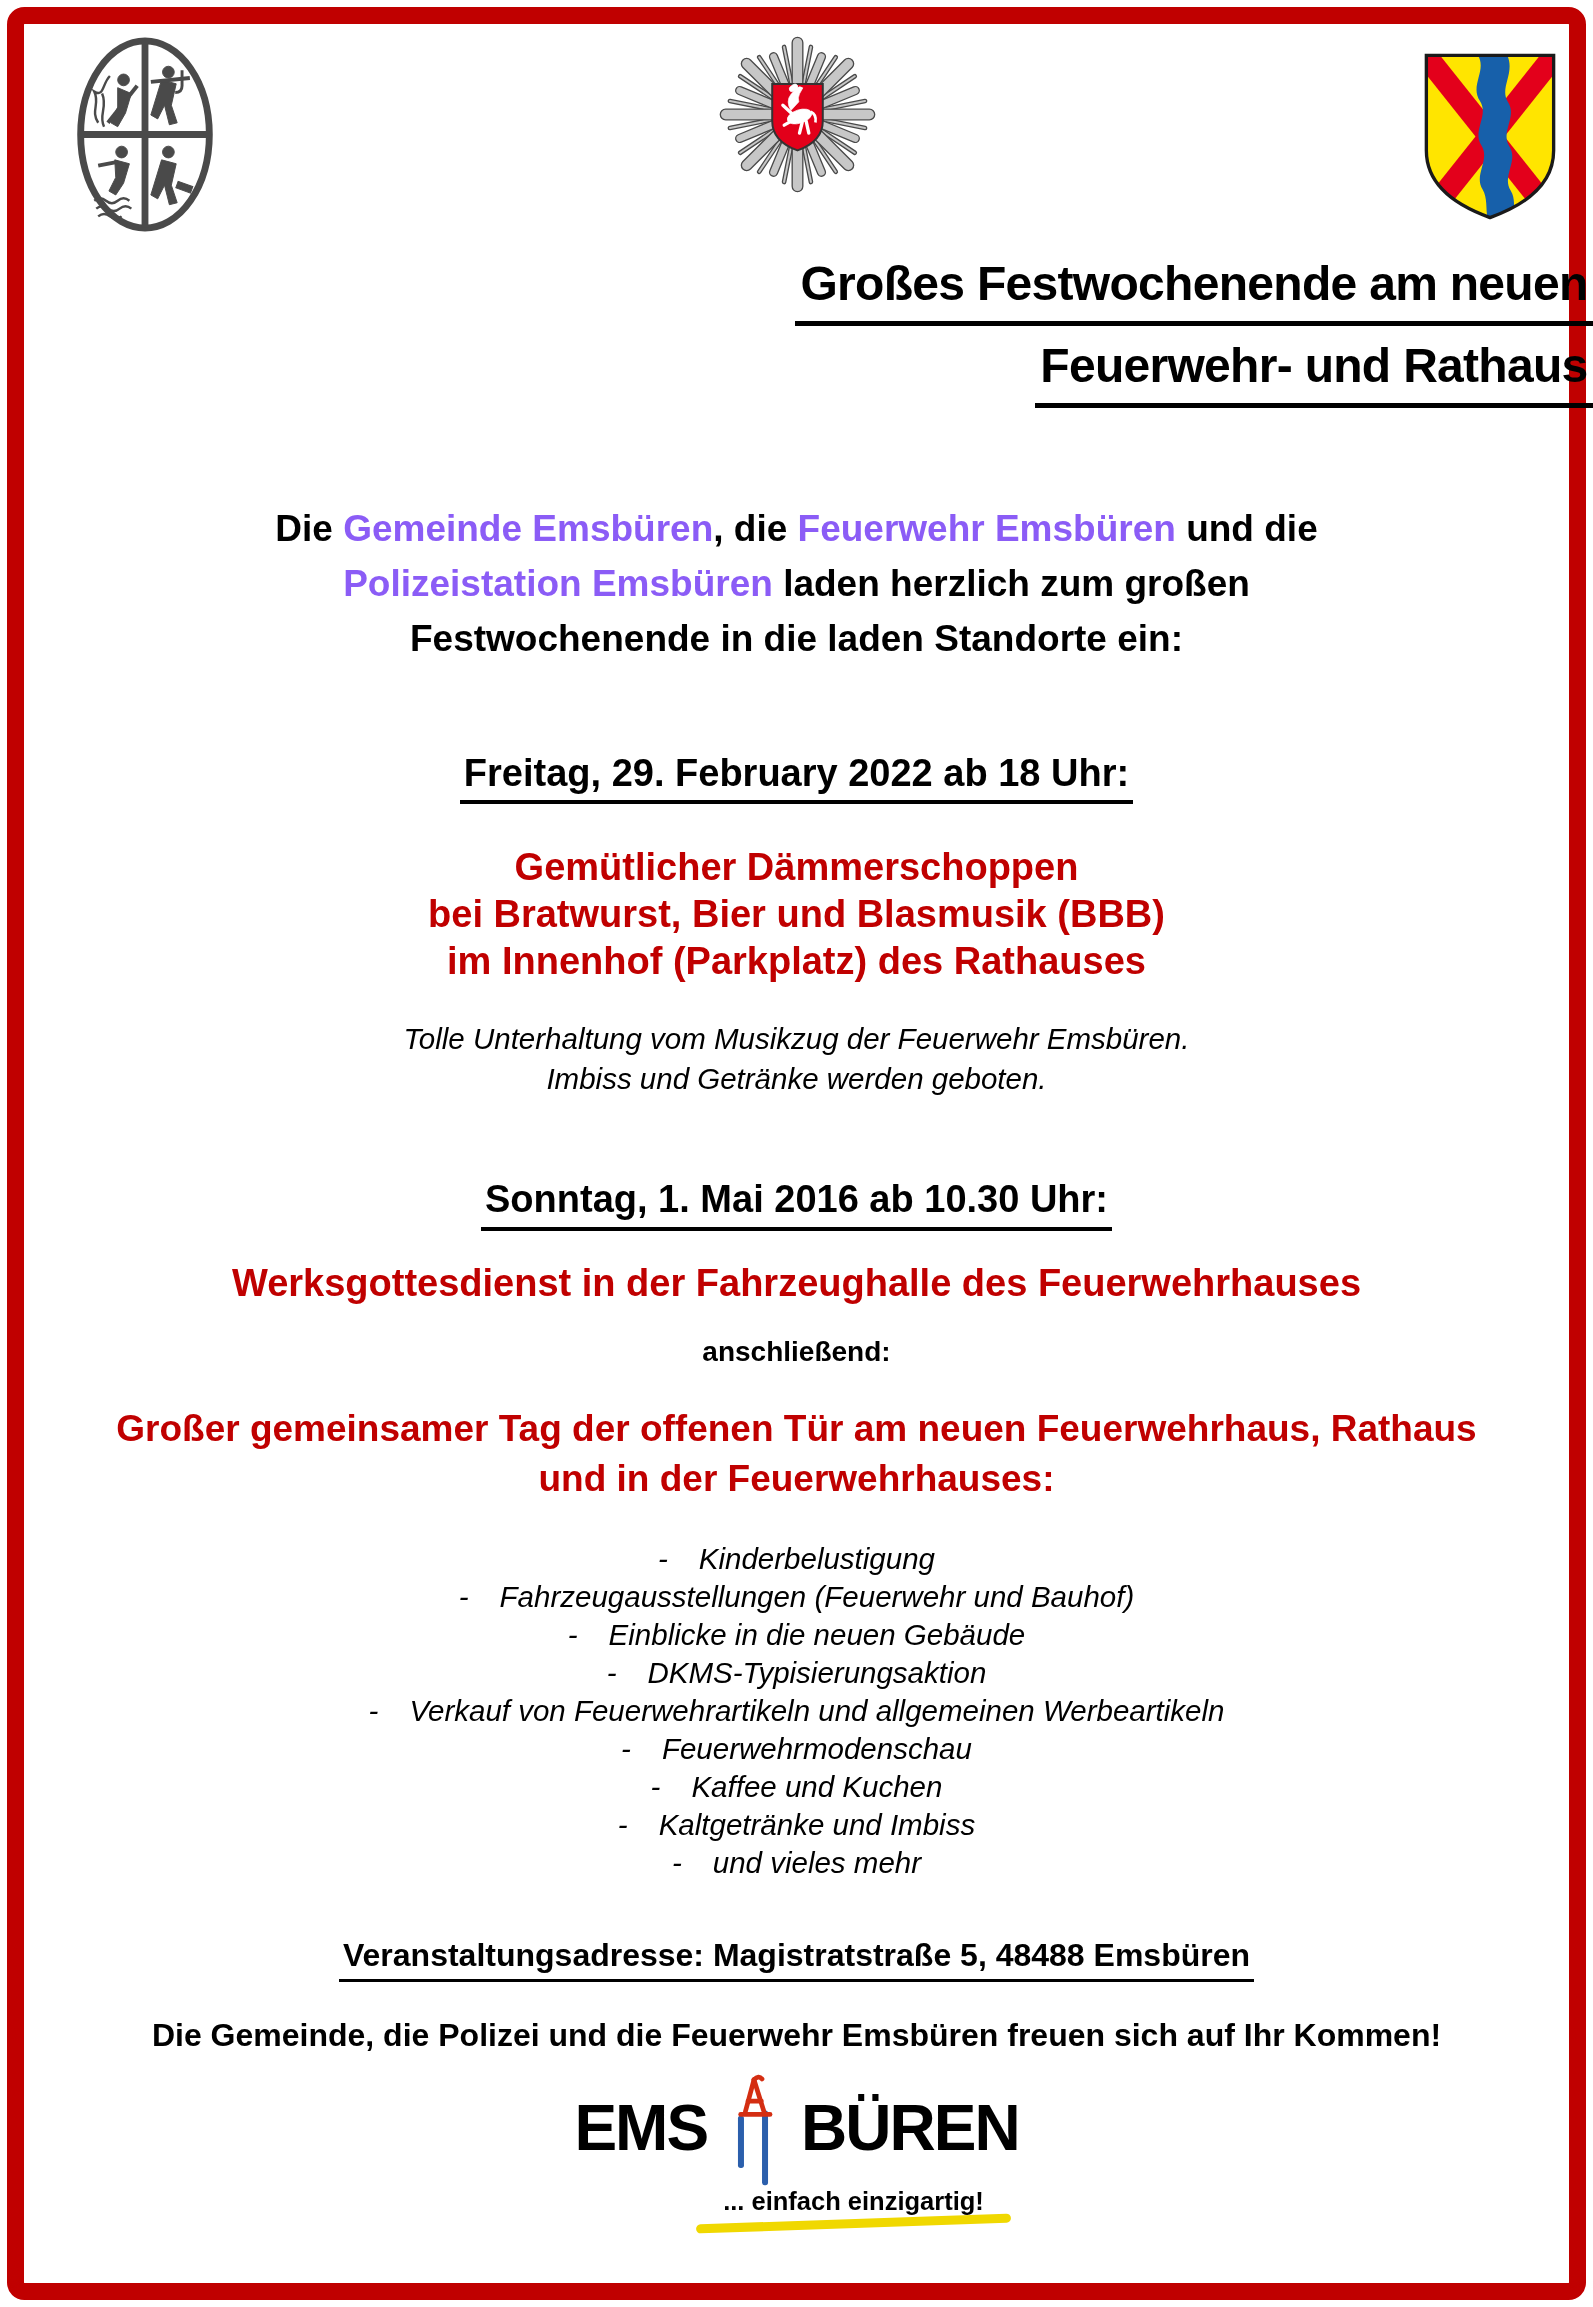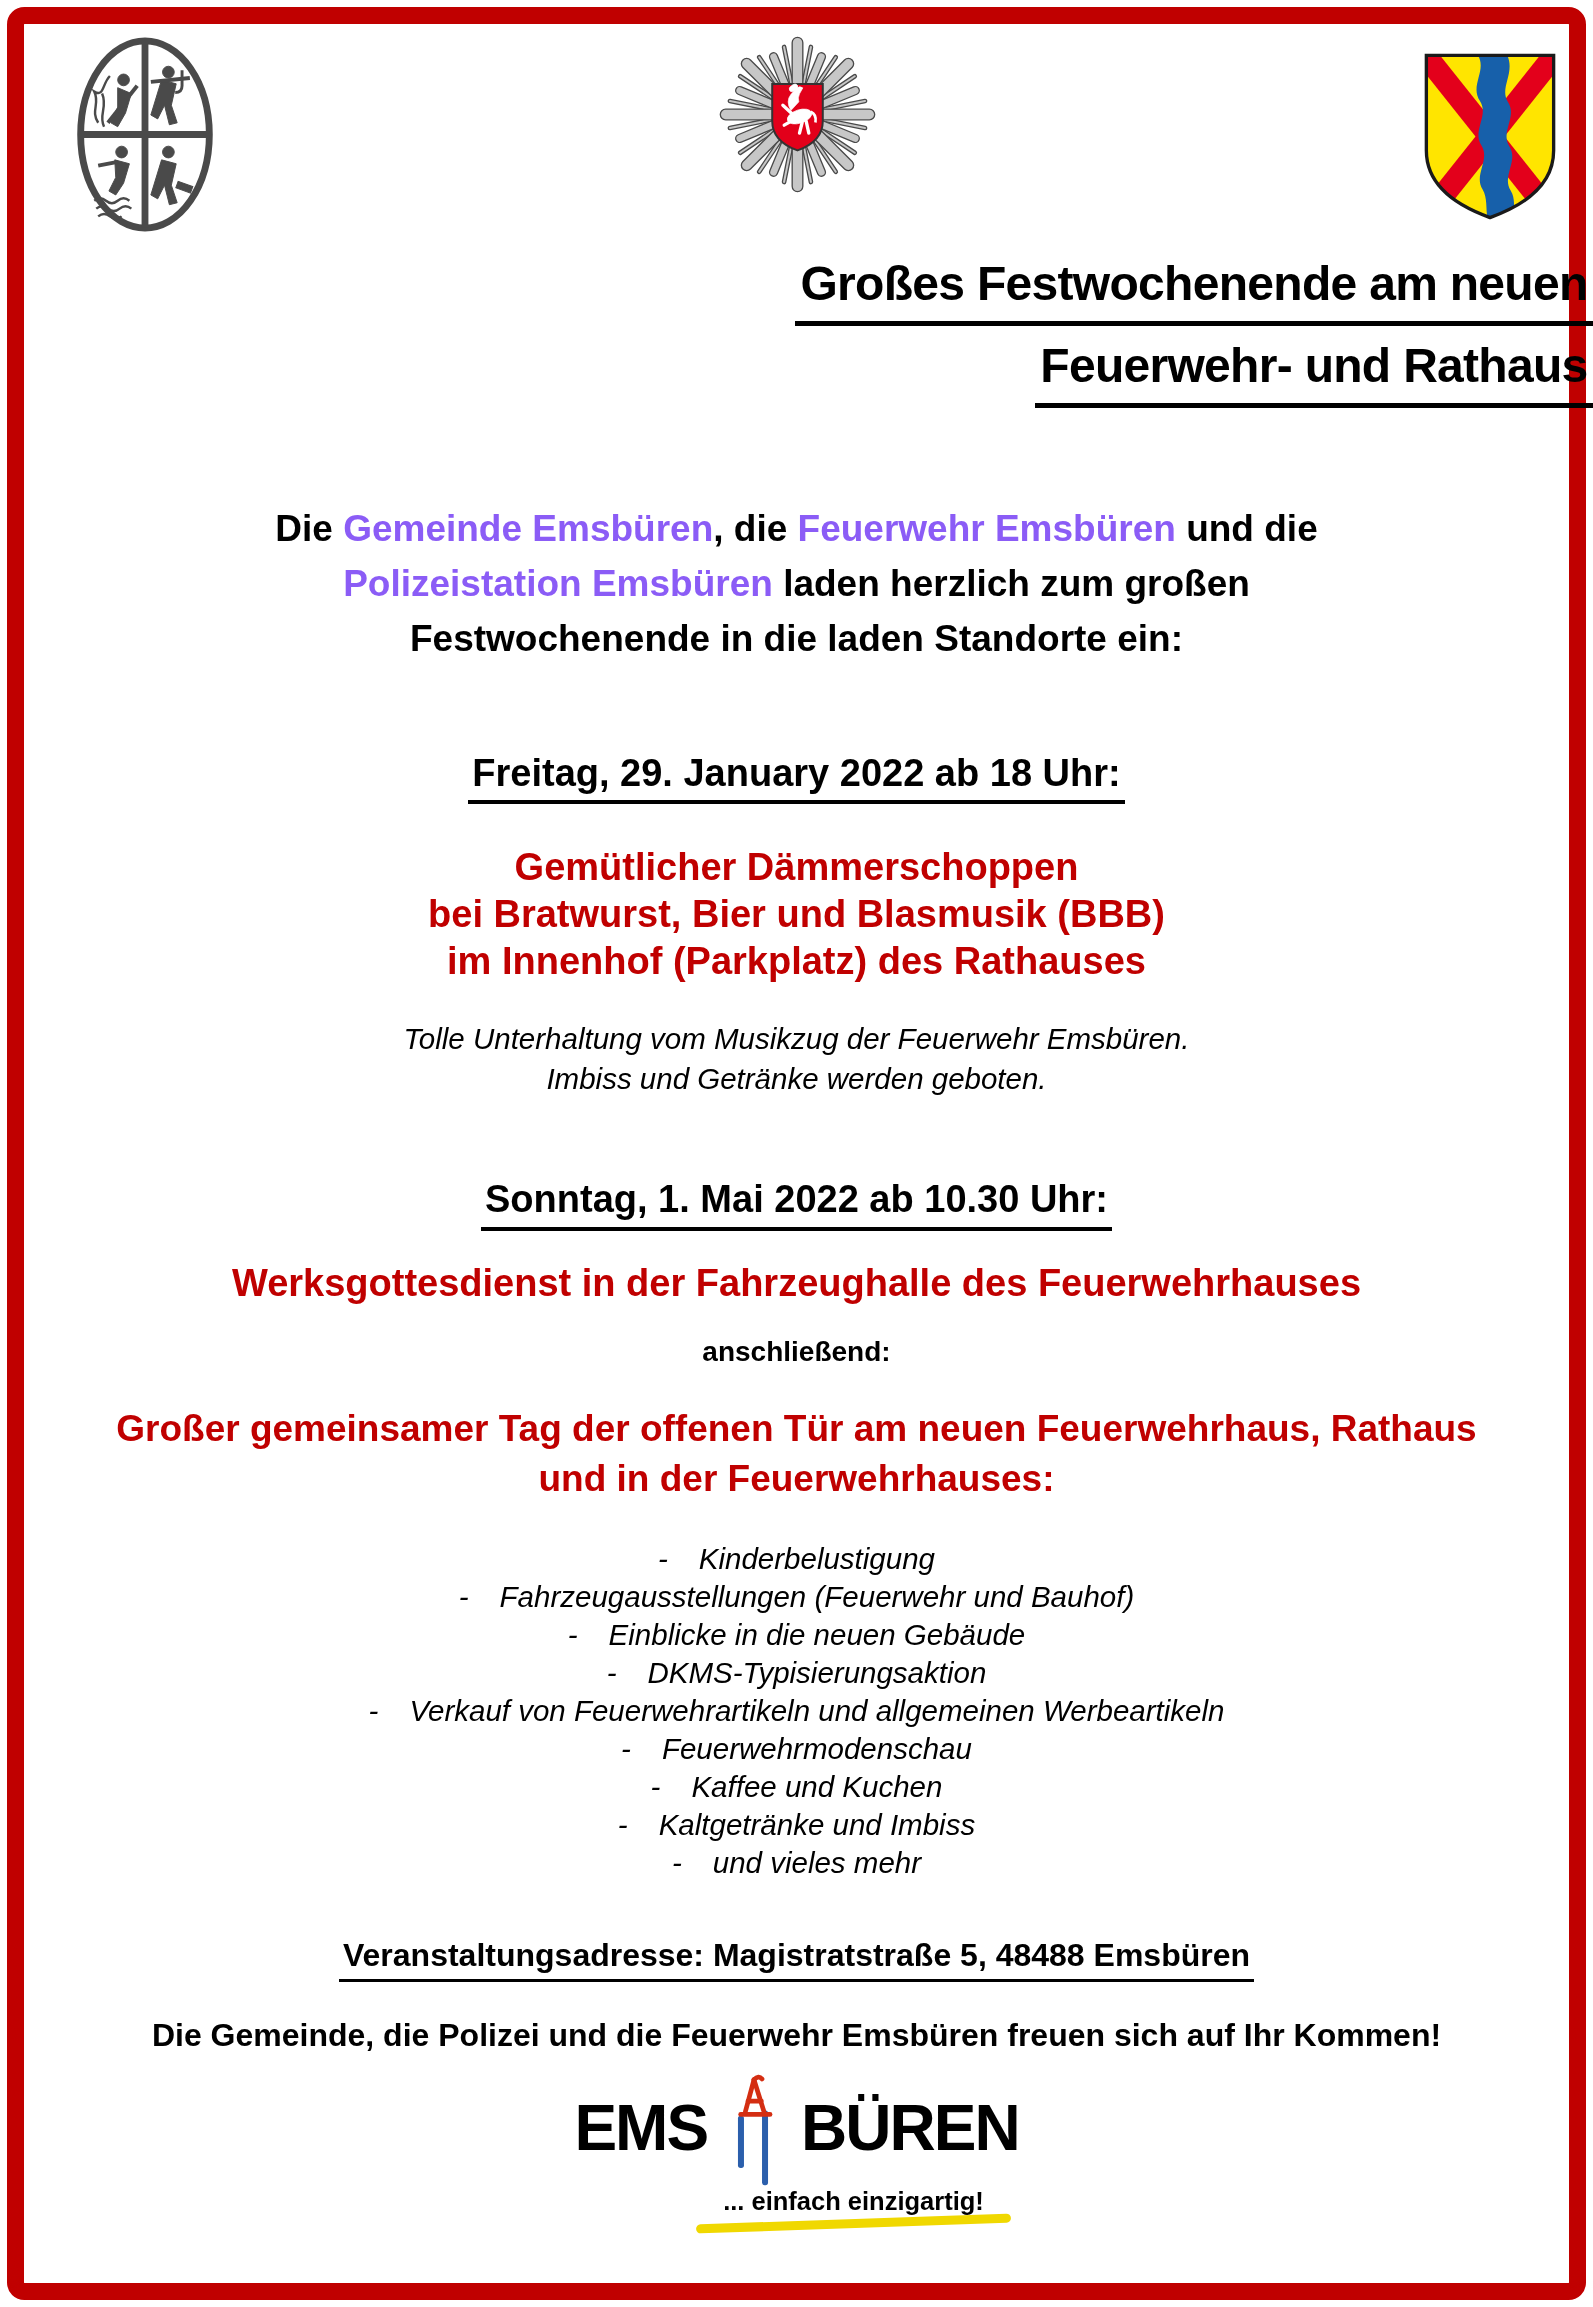--- a/index.html
+++ b/index.html
@@ -139,32 +139,32 @@
 
     <div class="title-line t1"><span class="u">Großes Festwochenende am neuen</span></div>
     <div class="title-line t2"><span class="u">Feuerwehr- und Rathaus</span></div>
 
     <div class="intro">
       <div><span>Die </span><span class="red">Gemeinde Emsbüren</span><span>, die </span><span class="red">Feuerwehr Emsbüren</span><span> und die</span></div>
       <div><span class="red">Polizeistation Emsbüren</span><span> laden herzlich zum großen</span></div>
       <div>Festwochenende in die laden Standorte ein:</div>
     </div>
 
-    <div class="fri-head"><span class="hu">Freitag, 29. January 2022 ab 18 Uhr:</span></div>
+    <div class="fri-head"><span class="hu">Freitag, 29. February 2022 ab 18 Uhr:</span></div>
     <div class="fri-red">
       <div>Gemütlicher Dämmerschoppen</div>
       <div>bei Bratwurst, Bier und Blasmusik (BBB)</div>
       <div>im Innenhof (Parkplatz) des Rathauses</div>
     </div>
     <div class="notes">
       <div>Tolle Unterhaltung vom Musikzug der Feuerwehr Emsbüren.</div>
       <div>Imbiss und Getränke werden geboten.</div>
     </div>
 
-    <div class="sun-head"><span class="hu">Sonntag, 1. Mai 2022 ab 10.30 Uhr:</span></div>
+    <div class="sun-head"><span class="hu">Sonntag, 1. Mai 2016 ab 10.30 Uhr:</span></div>
     <div class="service">Werksgottesdienst in der Fahrzeughalle des Feuerwehrhauses</div>
     <div class="then">anschließend:</div>
     <div class="open">
       <div>Großer gemeinsamer Tag der offenen Tür am neuen Feuerwehrhaus, Rathaus</div>
       <div>und in der Feuerwehrhauses:</div>
     </div>
 
     <ul class="acts">
       <li><span class="dash">-</span><span>Kinderbelustigung</span></li>
       <li><span class="dash">-</span><span>Fahrzeugausstellungen (Feuerwehr und Bauhof)</span></li>

